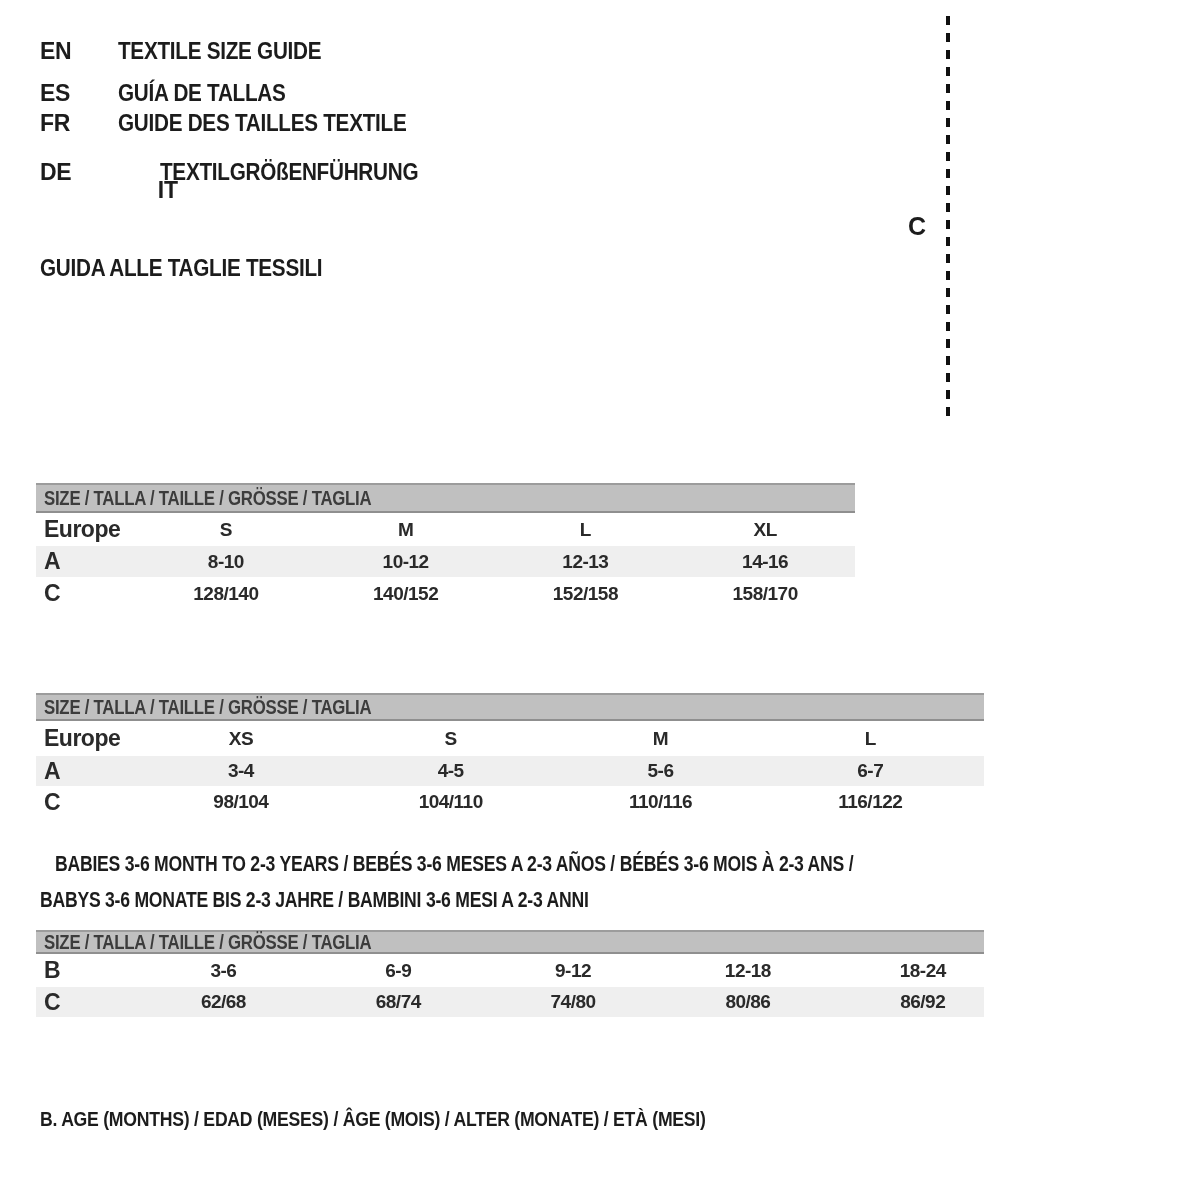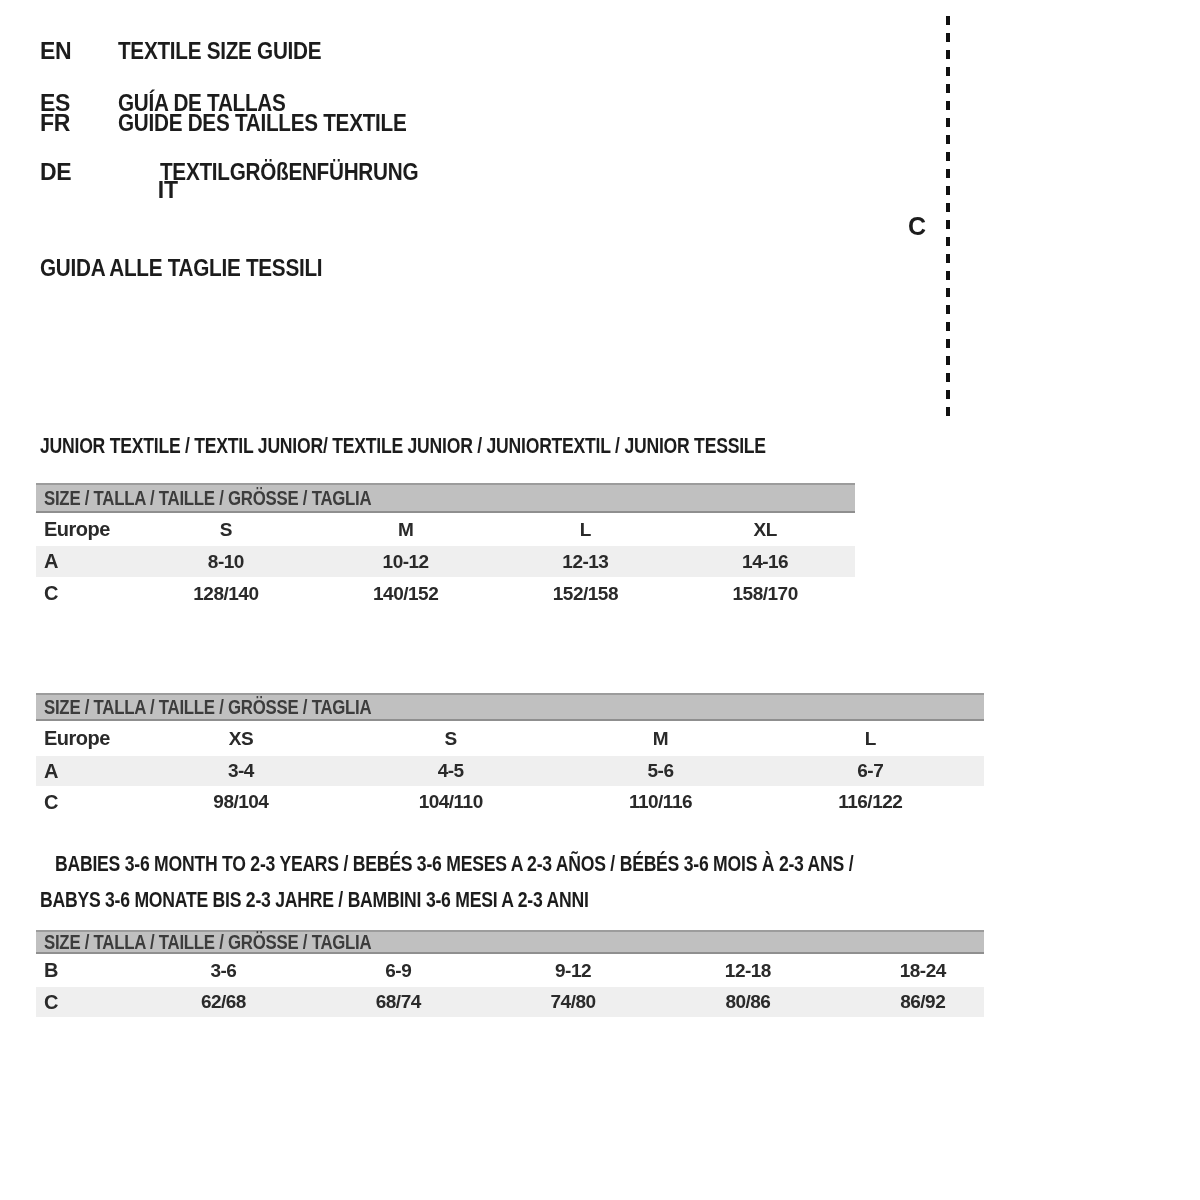--- a/index.html
+++ b/index.html
@@ -26,37 +26,37 @@
   .subAA{font-size:0.55em;vertical-align:-4px;font-weight:bold;}
 
   
   .tbl{position:absolute;left:36px;}
   .size-bar{background:#c0c0c0;border-top:2px solid #9c9c9c;border-bottom:2px solid #8f8f8f;
     display:flex;align-items:center;padding-left:8px;box-sizing:border-box;
     font-weight:bold;font-size:20px;color:#3c3c3c;letter-spacing:-0.3px;}
   .trow{display:flex;align-items:center;font-weight:bold;letter-spacing:-0.5px;}
   .trow.stripe{background:#efefef;}
   .cell-label{width:100px;flex:0 0 100px;padding-left:8px;box-sizing:border-box;
-    font-size:20px;text-align:left;color:#2a2a2a;}
+    font-size:23px;text-align:left;color:#2a2a2a;}
   .cell{flex:1;text-align:center;font-size:19px;color:#2a2a2a;}
 
   
   .legend-line{position:absolute;left:40px;font-weight:bold;font-size:21px;letter-spacing:-0.3px;white-space:nowrap;}
 </style>
 </head>
 <body>
 
 <div id="stage">
 
   <div>
     <div class="lang-row" style="top:33px;">
       <span class="lang-code">EN</span>
       <span class="squeeze" style="transform:scaleX(0.9);">TEXTILE SIZE GUIDE</span>
     </div>
-    <div class="lang-row" style="top:85px;align-items:center;">
+    <div class="lang-row" style="top:75px;align-items:center;">
       <span class="lang-code">ES</span>
       <span class="squeeze" style="transform:scaleX(0.9);">GUÍA DE TALLAS</span>
     </div>
     <div class="lang-row" style="top:105px;">
       <span class="lang-code">FR</span>
       <span class="squeeze" style="transform:scaleX(0.9);">GUIDE DES TAILLES TEXTILE</span>
     </div>
     <div class="lang-row" style="top:154px;gap:42px;">
       <span class="lang-code">DE</span>
       <span class="squeeze" style="transform:scaleX(0.9);">TEXTILGRÖßENFÜHRUNG</span>
@@ -81,23 +81,20 @@
       <ellipse cx="146" cy="160" rx="14" ry="46" transform="rotate(-5 146 160)"></ellipse>
       <ellipse cx="132" cy="203" rx="14" ry="19" transform="rotate(25 132 203)"></ellipse>
       <path d="M42,222 C32,262 36,298 58,320 L76,320 L86,294 L97,318 L114,318 C138,297 142,260 146,222 Z"></path>
       <path d="M56,314 L52,372 L74,374 L77,314 Z"></path>
       <ellipse cx="50" cy="380" rx="25" ry="12"></ellipse>
       <path d="M100,312 L108,376 L128,376 L120,312 Z"></path>
       <ellipse cx="122" cy="382" rx="23" ry="11"></ellipse>
     </g>
   </svg>
 
-  <div class="sec-title" style="top:433px;">
-    <span class="squeeze sq80">JUNIOR TEXTILE / TEXTIL JUNIOR/ TEXTILE JUNIOR / JUNIORTEXTIL / JUNIOR TESSILE</span>
-  </div>
   <div class="tbl" style="top:483px;width:819px;">
     <div class="size-bar" style="height:30px;">
       <span class="squeeze">SIZE / TALLA / TAILLE / GRÖSSE / TAGLIA</span>
     </div>
     <div class="trow" style="height:33px;">
       <span class="cell-label">Europe</span>
       <span class="cell">S</span>
       <span class="cell">M</span>
       <span class="cell">L</span>
       <span class="cell">XL</span>
@@ -171,14 +168,17 @@
       <span class="cell-label">C</span>
       <span class="cell">62/68</span>
       <span class="cell">68/74</span>
       <span class="cell">74/80</span>
       <span class="cell">80/86</span>
       <span class="cell">86/92</span>
       <span class="cell">92/98</span>
     </div>
   </div>
 
+  <div class="legend-line" style="top:1107px;">
+    <span class="squeeze">B. AGE (MONTHS) / EDAD (MESES) / ÂGE (MOIS) / ALTER (MONATE) / ETÀ (MESI)</span>
+  </div>
 
 </div>
 
 </body></html>

